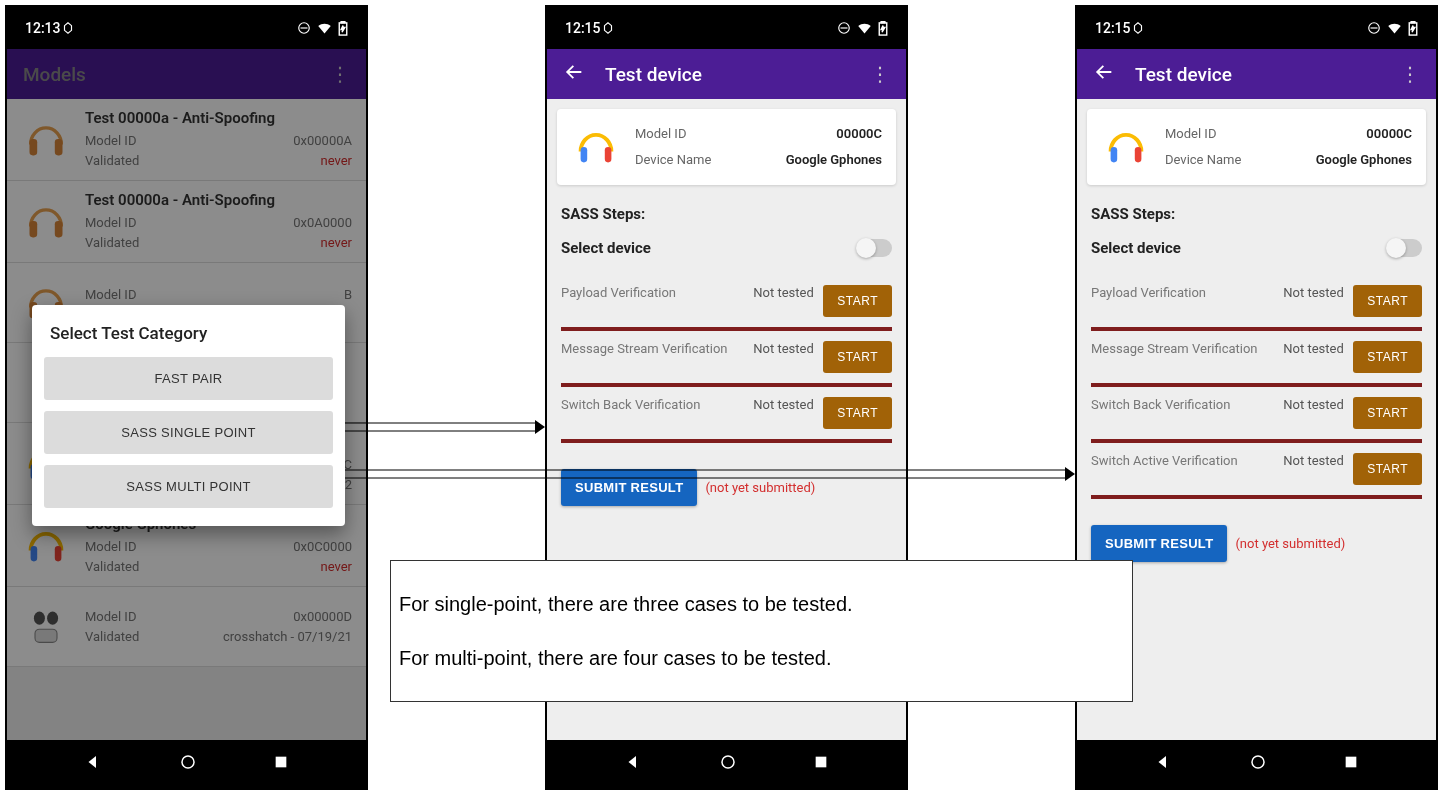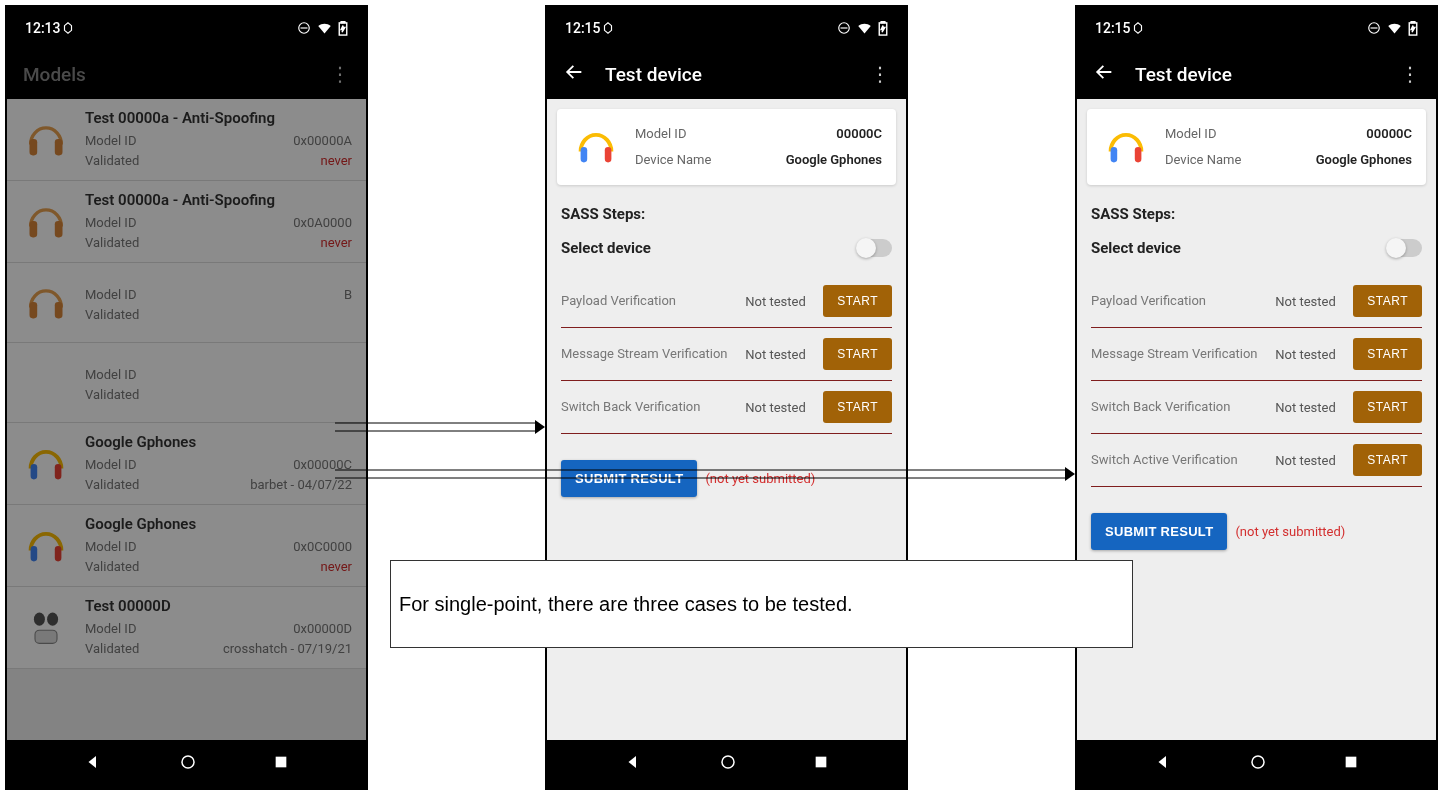--- a/index.html
+++ b/index.html
@@ -29,21 +29,21 @@
     justify-content: space-between;
     padding: 0 18px;
     font-size: 14px;
     font-weight: 500;
   }
   .sb-left { display: flex; align-items: center; }
   .sb-right { display: flex; align-items: center; gap: 6px; }
   .sb-ico { display: inline-flex; }
 
   .appbar {
-    background: #000000;
+    background: #4c1d95;
     color: #fff;
     height: 50px;
     display: flex;
     align-items: center;
     padding: 0 16px;
     gap: 20px;
     position: relative;
   }
   .appbar .title { font-size: 19px; font-weight: 500; }
   .appbar .title.dim { color: #888; }
@@ -134,24 +134,23 @@
     position: absolute;
     width: 20px; height: 20px;
     background: #f5f5f5;
     border-radius: 50%;
     top: -1px; left: -2px;
     box-shadow: 0 1px 3px rgba(0,0,0,0.3);
   }
 
   .step-row {
     display: flex;
-    align-items: center;
     padding: 10px 0;
-    border-bottom: 1px solid #7f1d1d;
-    gap: 8px;
+    border-bottom: 4px solid #7f1d1d;
+    gap: 0;
   }
   .step-label { flex: 1; font-size: 13px; color: #777; line-height: 1.3; }
   .step-status { font-size: 13px; color: #555; width: 70px; }
   .start-btn {
     background: #a16207;
     color: #fff;
     border: none;
     padding: 9px 14px;
     font-size: 12px;
     font-weight: 400;
@@ -364,36 +363,41 @@
         </div>
         <div class="model-item">
           <div class="model-icon">
             <svg width="44" height="44" viewBox="0 0 40 40">
               <ellipse cx="14" cy="12" rx="5" ry="6" fill="#555"></ellipse>
               <ellipse cx="26" cy="12" rx="5" ry="6" fill="#555"></ellipse>
               <rect x="10" y="22" width="20" height="12" rx="4" fill="#ddd" stroke="#888"></rect>
             </svg>
           </div>
           <div class="model-text">
-            <div class="model-title">Test 00000D</div>
             <div class="model-row">
               <span>Model ID</span>
               <span>0x00000D</span>
             </div>
             <div class="model-row">
               <span>Validated</span>
               <span class="">crosshatch - 07/19/21</span>
             </div>
           </div>
         </div>
       </div>
   </div>
 
   <div class="overlay-dim"></div>
 
+  <div class="dialog">
+    <div class="dialog-title">Select Test Category</div>
+    <button class="dialog-btn">FAST PAIR</button>
+    <button class="dialog-btn">SASS SINGLE POINT</button>
+    <button class="dialog-btn">SASS MULTI POINT</button>
+  </div>
 
   <div class="navbar">
     <span><svg width="18" height="18" viewBox="0 0 24 24" fill="white">
           <path d="M16 4l-10 8 10 8z"></path>
         </svg></span>
     <span><svg width="18" height="18" viewBox="0 0 24 24" fill="none" stroke="white" stroke-width="2">
           <circle cx="12" cy="12" r="8"></circle>
         </svg></span>
     <span><svg width="16" height="16" viewBox="0 0 24 24" fill="white">
           <rect x="4" y="4" width="16" height="16"></rect>
@@ -618,13 +622,14 @@
 <div class="arrow" style="left:335px; top:466px; width:740px;">
   <svg viewBox="0 0 740 14">
       <line x1="0" y1="3" x2="730" y2="3" stroke="#000" stroke-width="1"></line>
       <line x1="0" y1="11" x2="730" y2="11" stroke="#000" stroke-width="1"></line>
       <polygon points="730,0 740,7 730,14" fill="#000"></polygon>
     </svg>
 </div>
 
 <div class="note-box">
   <p>For single-point, there are three cases to be tested.</p>
+  <p>For multi-point, there are four cases to be tested.</p>
 </div>
 
 </body></html>

